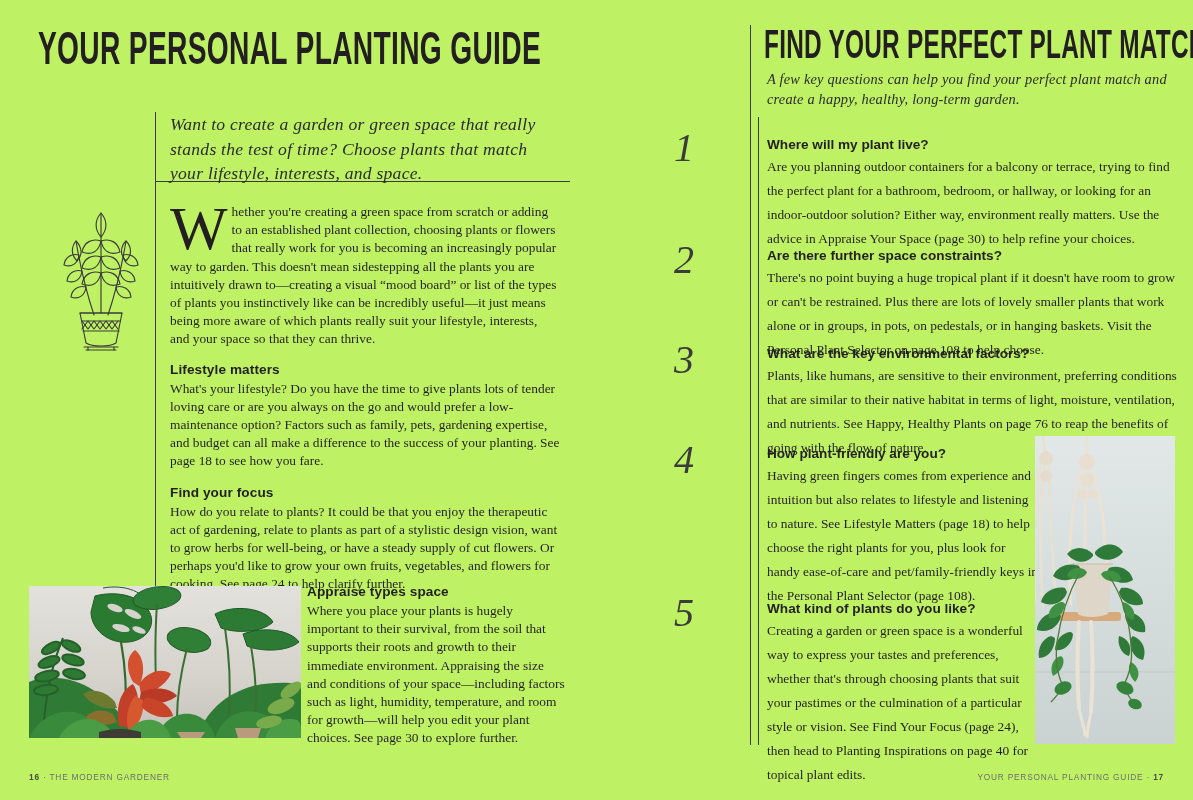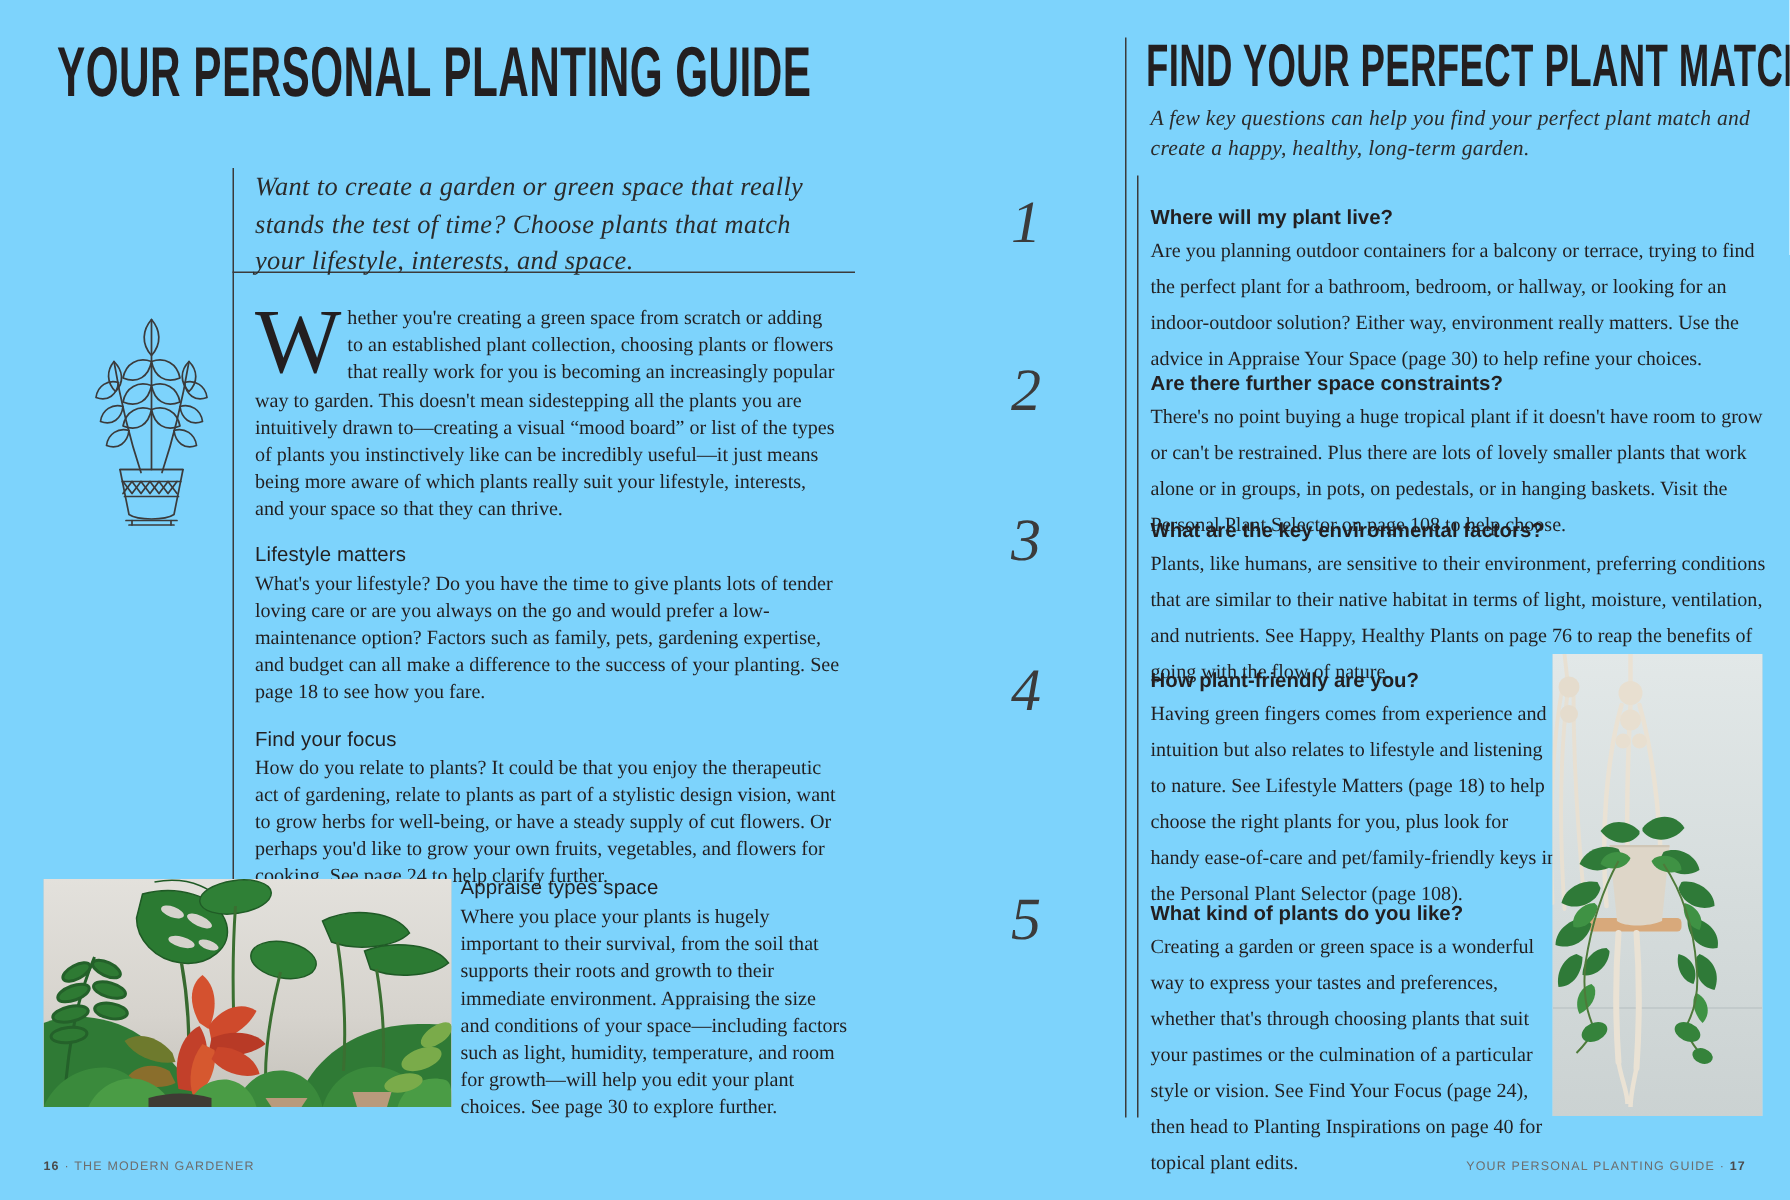--- a/index.html
+++ b/index.html
@@ -7,21 +7,21 @@
     margin: 0; padding: 0;
     background: #ffffff;
   }
   body {
     width: 1193px; height: 800px;
     font-family: "Liberation Serif", serif;
     color: #231f20;
     position: relative;
     overflow: hidden;
   }
-  .spread { position: absolute; inset: 0; background: #7dd3fc; }
+  .spread { position: absolute; inset: 0; background: #bef264; }
 
   
   .gutter-rule {
     position: absolute; left: 750px; top: 25px;
     width: 1px; height: 720px;
     background: #3b3b3b;
   }
 
   
   .page-left { position: absolute; left: 0; top: 0; width: 750px; height: 800px; }
@@ -75,21 +75,21 @@
     float: left;
     font-family: "Liberation Serif", serif;
     font-size: 61px;
     line-height: 48px;
     padding: 2px 4px 0 0;
     font-weight: 400;
     color: #231f20;
   }
   .sec-head {
     font-family: "Liberation Sans", sans-serif;
-    font-weight: 400;
+    font-weight: 700;
     font-size: 13.6px;
     line-height: 18px;
     margin: 0 0 1px 0;
     letter-spacing: 0.1px;
   }
   .sec-block { margin-bottom: 13px; }
   .sec-block p { margin: 0; }
 
   
   .appraise {

